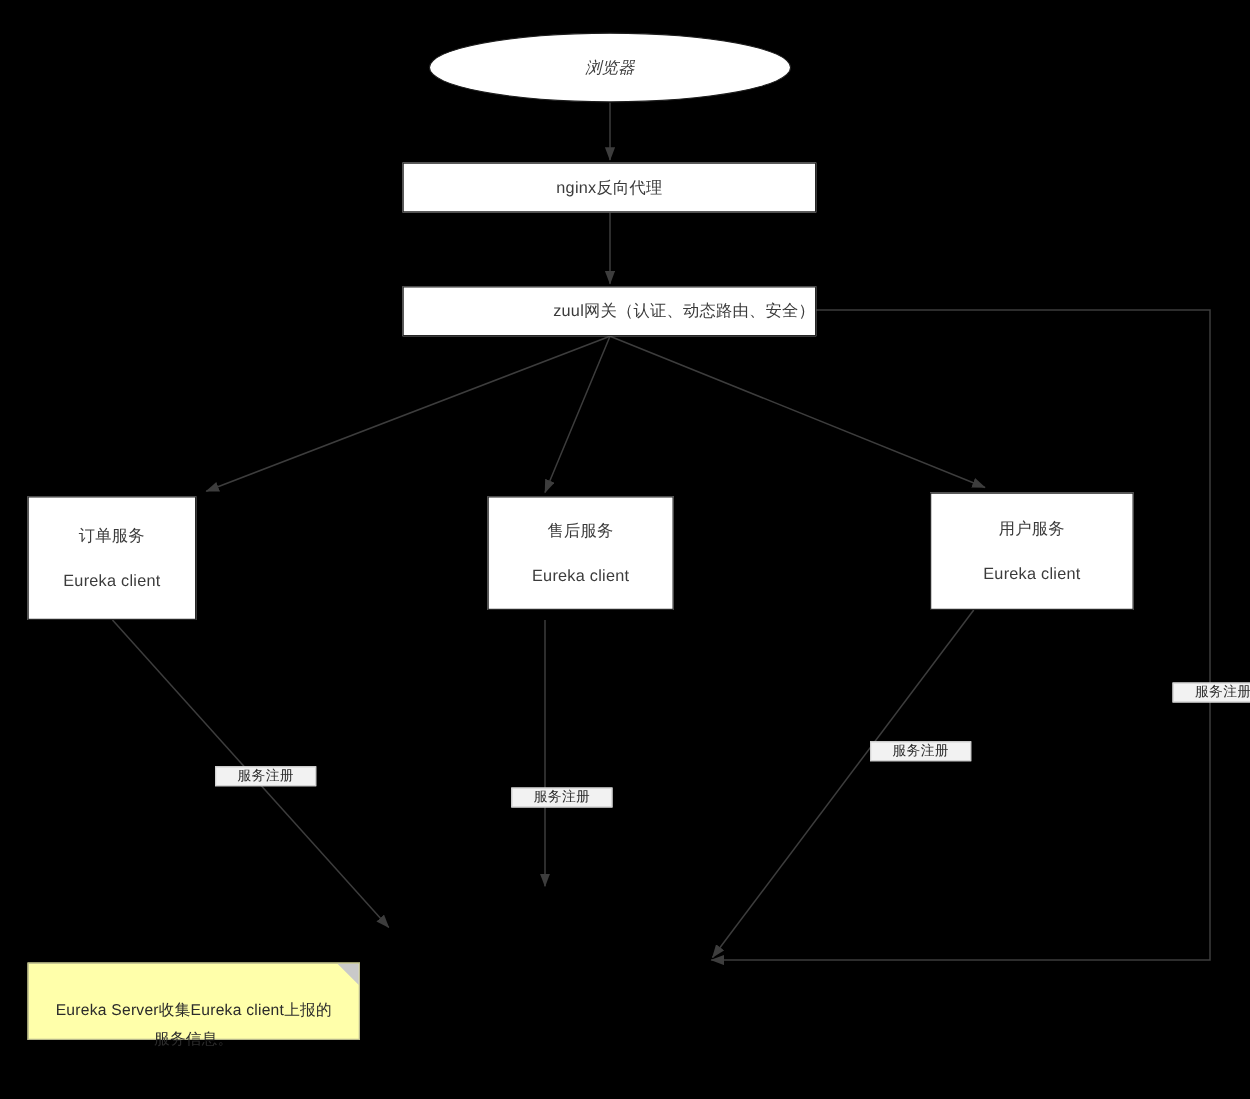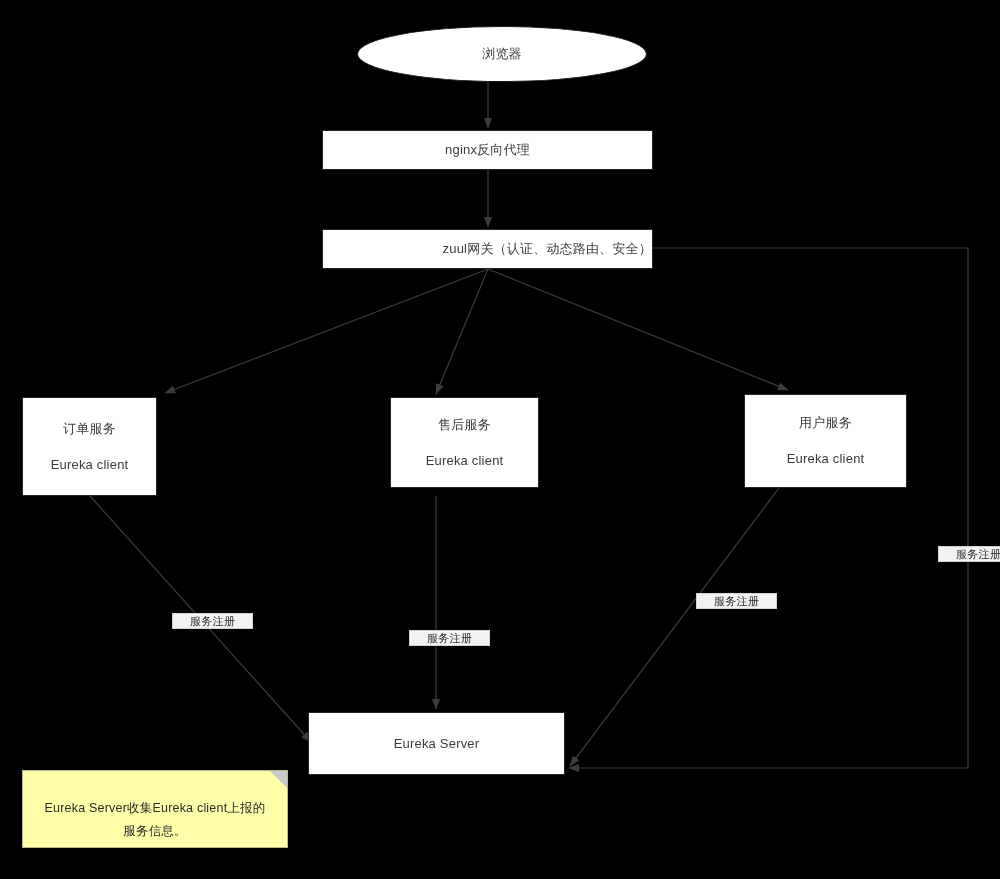--- a/index.html
+++ b/index.html
@@ -98,21 +98,21 @@
 
     <line x1="90" y1="496" x2="311" y2="742" stroke="#3d3d3d" stroke-width="1.2" marker-end="url(#arrow)"></line>
 
     <line x1="436" y1="496" x2="436" y2="709" stroke="#3d3d3d" stroke-width="1.2" marker-end="url(#arrow)"></line>
 
     <line x1="779" y1="488" x2="570" y2="766" stroke="#3d3d3d" stroke-width="1.2" marker-end="url(#arrow)"></line>
 
     <polyline points="653,248 968,248 968,768 569,768" fill="none" stroke="#3d3d3d" stroke-width="1.2" marker-end="url(#arrow)"></polyline>
   </svg>
 
-  <div class="node ellipse" style="left:357px; top:26px; width:290px; height:56px;">
+  <div class="node ellipse" style="left:343px; top:26px; width:290px; height:56px;font-style:italic;">
     <span>浏览器</span>
   </div>
 
   <div class="node" style="left:322px; top:130px; width:331px; height:40px;">
     <span>nginx反向代理</span>
   </div>
 
   <div class="node" style="left:322px; top:229px; width:331px; height:40px;align-items:flex-end;">
     <span>zuul网关（认证、动态路由、安全）</span>
   </div>
@@ -125,30 +125,27 @@
   <div class="node" style="left:362px; top:397px; width:149px; height:91px;margin-left:28px;">
     <span>售后服务</span>
     <span class="line2">Eureka client</span>
   </div>
 
   <div class="node" style="left:744px; top:394px; width:163px; height:94px;">
     <span>用户服务</span>
     <span class="line2">Eureka client</span>
   </div>
 
-  <div class="node" style="left:308px; top:712px; width:257px; height:63px;">
-    <span>Eureka Server</span>
-  </div>
 
   <div class="edge-label" style="left:172px; top:613px;">服务注册</div>
 
   <div class="edge-label" style="left:409px; top:630px;">服务注册</div>
 
   <div class="edge-label" style="left:696px; top:593px;">服务注册</div>
 
   <div class="edge-label" style="left:938px; top:546px;">服务注册</div>
 
-  <div class="note" style="left:22px; top:770px; width:266px; height:78px;">
+  <div class="note" style="left:22px; top:770px; width:266px; height:62px;">
     <span class="fold"></span>
     <span>Eureka Server收集Eureka client上报的服务信息。</span>
   </div>
 
 </div>
 
 </body></html>

